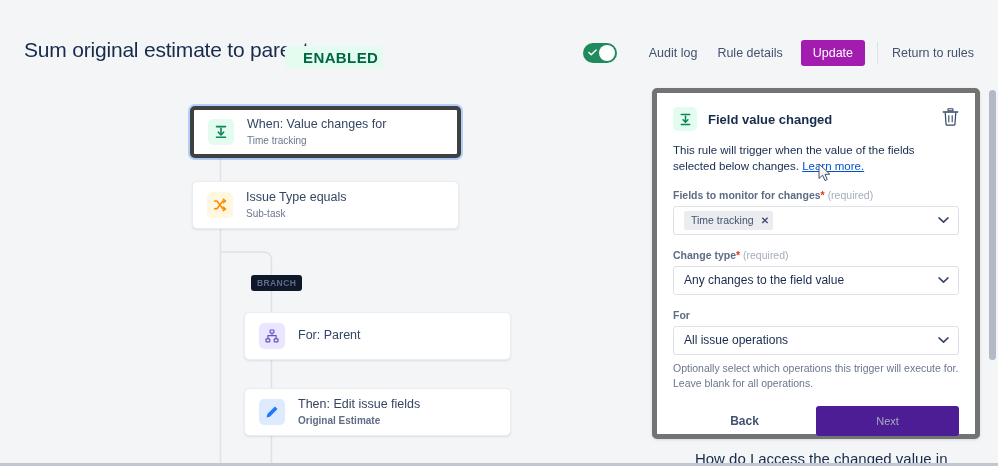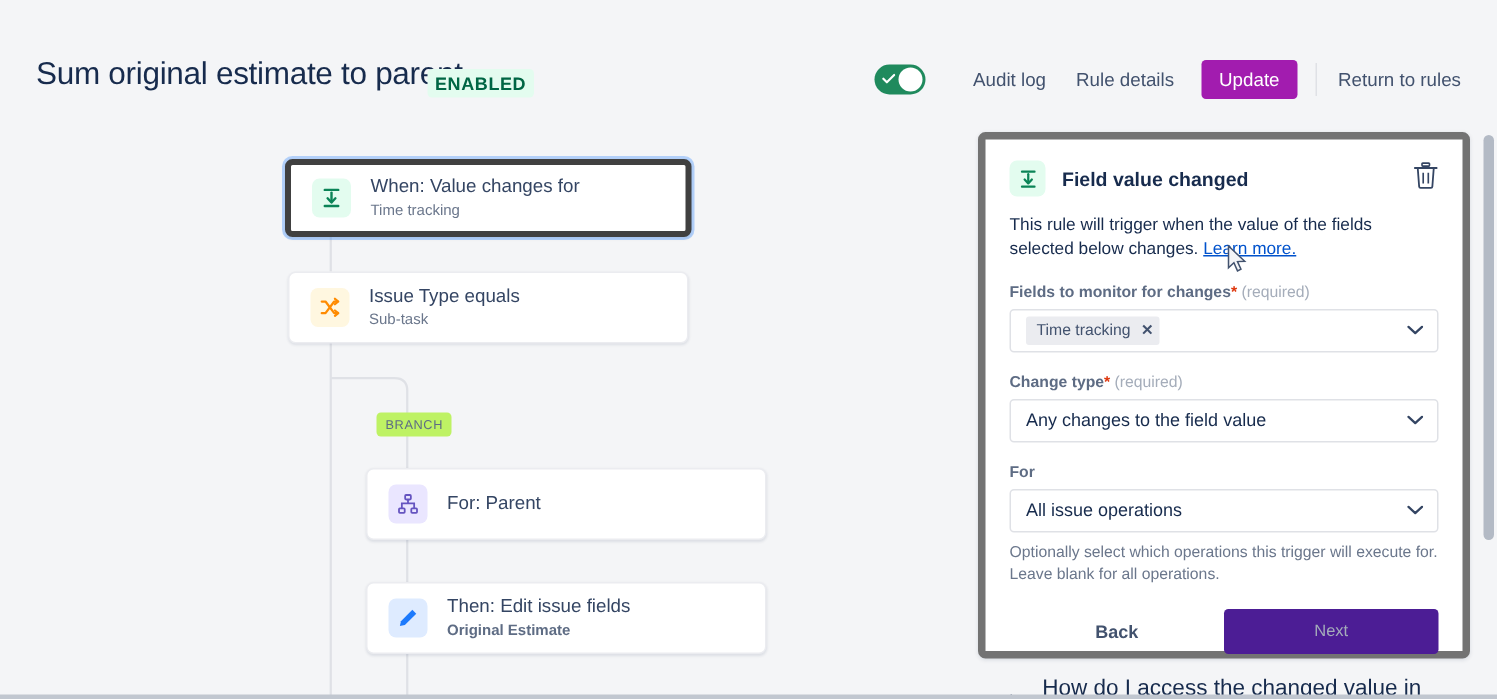--- a/index.html
+++ b/index.html
@@ -17,22 +17,22 @@
     background: #f4f5f7;
   }
   .page-title {
     position: absolute; left: 24px; top: 38px;
     font-size: 21px; font-weight: 500; color: #172b4d; letter-spacing: -0.2px;
     white-space: nowrap;
   }
   .enabled-badge {
     position: absolute; left: 285px; top: 46px;
     background: #e3fcef; color: #006644;
-    font-size: 12px; font-weight: bold; letter-spacing: 0.4px;
-    padding: 3px 5px 2px 5px; border-radius: 3px;
+    font-size: 15px; font-weight: bold; letter-spacing: 0.4px;
+    padding: 3px 5px 2px 18px; border-radius: 3px;
   }
   .header-actions {
     position: absolute; right: 14px; top: 40px;
     display: flex; align-items: center; gap: 0px;
   }
   .toggle {
     width: 34px; height: 20px; border-radius: 10px; background: #1f8a5d;
     position: relative; margin-right: 22px; cursor: pointer; flex: none;
   }
   .toggle .knob {
@@ -75,22 +75,22 @@
   .ic-green { background: #e3fcef; }
   .ic-yellow { background: #fff7e0; }
   .ic-purple { background: #eae6ff; }
   .ic-blue  { background: #deebff; }
   .node-text { margin-left: 13px; line-height: 1.25; }
   .node-title { font-size: 12.5px; color: #344563; }
   .node-sub { font-size: 10px; color: #6b778c; margin-top: 2px; }
   .node-sub.bold { font-weight: bold; color: #5e6c84; }
 
   .branch-chip {
-    position: absolute; background: #bef264; color: #5e6c84;
-    font-size: 8.5px; font-weight: normal; letter-spacing: 0.4px;
+    position: absolute; background: #0f172a; color: #5e6c84;
+    font-size: 8.5px; font-weight: bold; letter-spacing: 0.4px;
     padding: 3px 6px; border-radius: 3px;
   }
 
   
   .panel {
     position: absolute; left: 652px; top: 88px; width: 328px; height: 351px;
     background: #ffffff; border-radius: 5px;
     border: 5px solid #737373;
     box-shadow: 0 1px 3px rgba(9,30,66,0.12);
     padding: 14px 16px;

